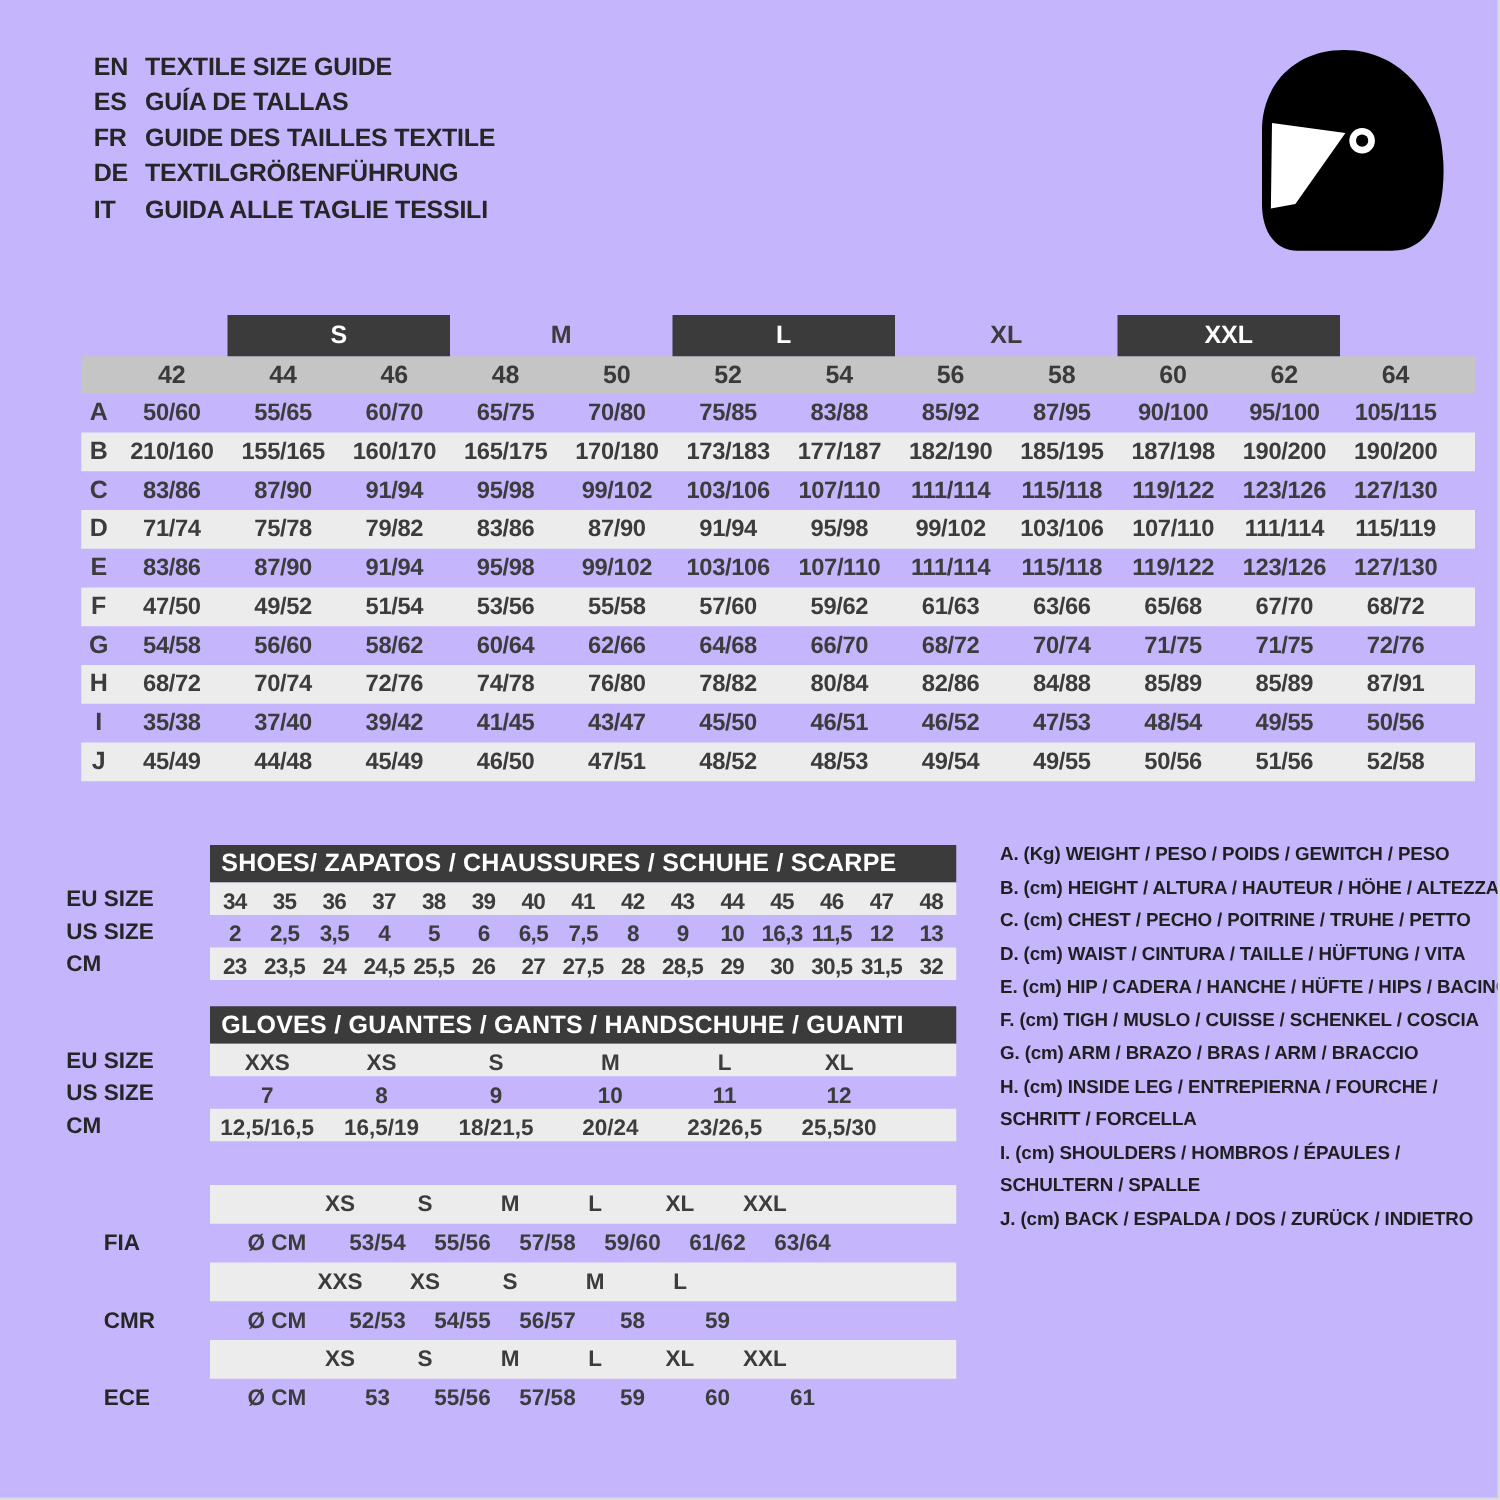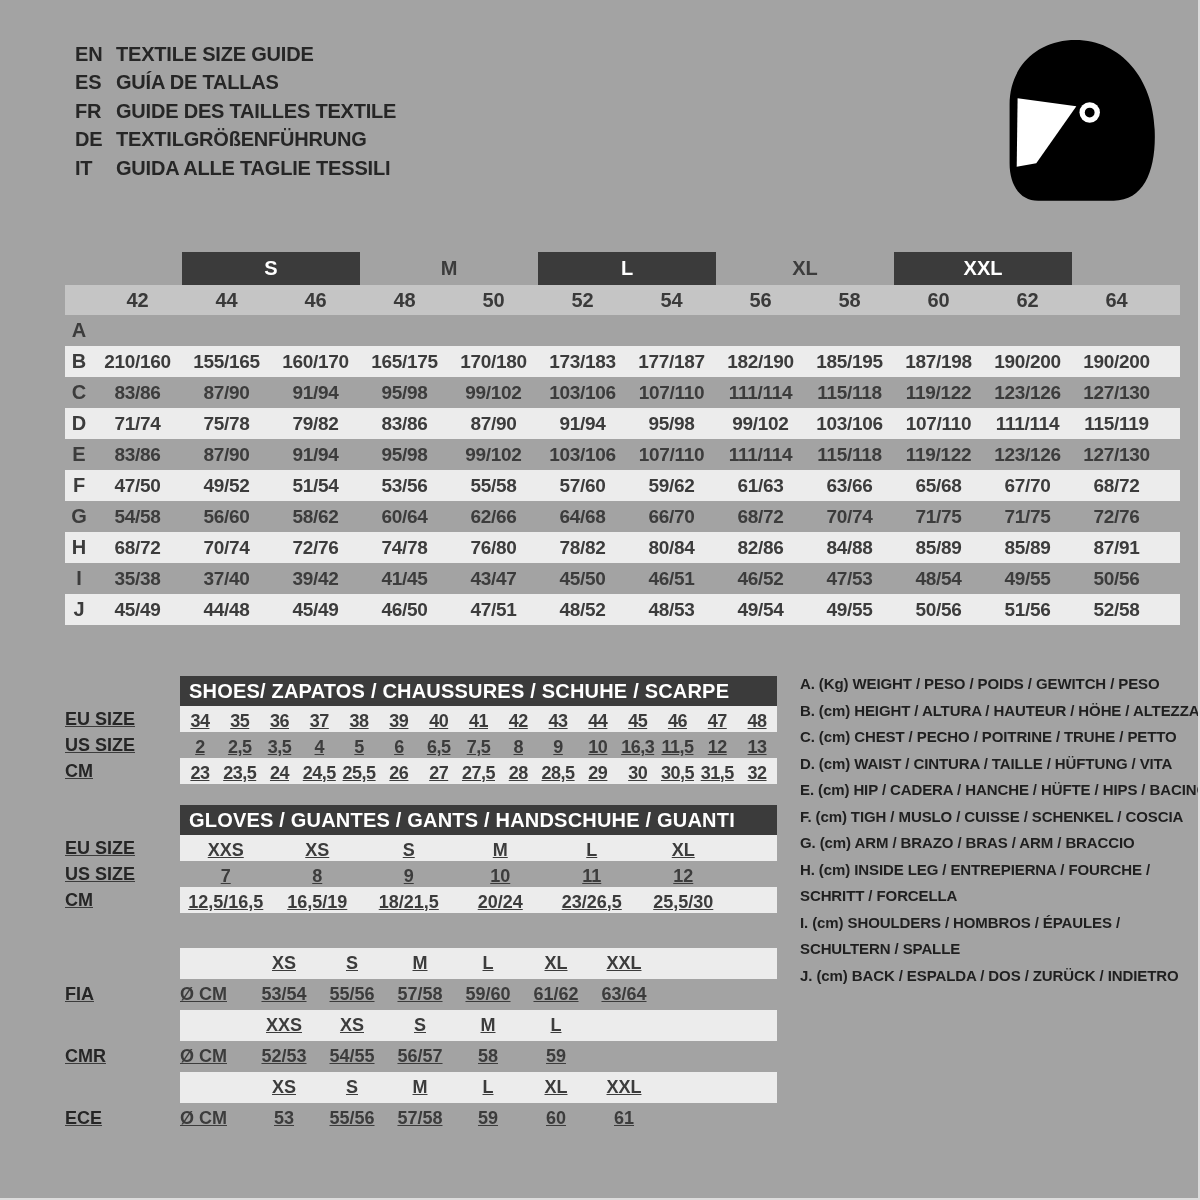--- a/index.html
+++ b/index.html
@@ -1,17 +1,17 @@
 <!DOCTYPE html>
 <html style="--dark-bar: #3b3b3b; --band: #c5c5c5; --stripe: #ececec;"><head>
 <meta charset="utf-8">
 <style>
   html,body{margin:0;padding:0;background:#fff;}
   .page{
-    position:relative;width:1200px;height:1200px;background:#a3a3a3;
+    position:relative;width:1200px;height:1200px;background:#c4b5fd;
     font-family:"Liberation Sans",sans-serif;font-weight:bold;color:#3c3c3c;
     overflow:hidden;box-sizing:border-box;
     border-right:2px solid #dcdcdc;border-bottom:2px solid #dcdcdc;
   }
   
   .lang-block{position:absolute;left:75px;top:40px;}
   .lang-row{display:flex;height:28.5px;align-items:center;font-size:20px;letter-spacing:-0.2px;color:#262626;}
   .lang-code{width:41px;}
   .lang-text{white-space:nowrap;}
   
@@ -22,38 +22,38 @@
   .mt-sizelabel{width:178px;display:flex;align-items:center;justify-content:center;font-size:20px;color:#3c3c3c;}
   .mt-sizelabel[data-boxed="true"]{background:var(--dark-bar,#3b3b3b);color:#fff;}
   .mt-numbers{display:flex;height:30px;background:var(--band,#c5c5c5);padding-left:28px;align-items:center;}
   .mt-num{width:89px;text-align:center;font-size:20px;color:#3a3a3a;}
   .mt-row{display:flex;height:31px;align-items:center;}
   .mt-rows .mt-row:nth-child(even){background:var(--stripe,#ececec);}
   .mt-letter{width:28px;text-align:center;font-size:20px;}
   .mt-cells{display:flex;}
   .mt-cell{width:89px;text-align:center;font-size:19px;letter-spacing:-0.3px;}
   
-  .lower{position:absolute;left:65px;text-decoration:underline;}
+  .lower{position:absolute;left:53px;}
   .shoes{top:676px;}
   .gloves{top:805px;}
   .helmet-sec{top:948px;}
   .ls-bar{margin-left:115px;width:597px;height:30px;background:var(--dark-bar,#3b3b3b);color:#fff;
     display:flex;align-items:center;padding-left:9px;font-size:20px;box-sizing:border-box;
     letter-spacing:0.2px;white-space:nowrap;}
   .ls-row{display:flex;height:26px;}
   .ls-label{width:115px;display:flex;align-items:center;font-size:18px;color:#262626;}
   .ls-cells{width:597px;display:flex;align-items:flex-end;}
   .ls-rows .ls-row:nth-child(odd) .ls-cells{background:var(--stripe,#ececec);}
   .shoes .ls-cell{flex:1;text-align:center;font-size:18px;letter-spacing:-0.5px;}
   .gloves .ls-cell{width:91.5px;text-align:center;font-size:18px;}
   
   .hel-sizes{margin-left:115px;width:597px;height:31px;background:var(--stripe,#ececec);display:flex;align-items:center;}
   .hel-spacer{width:70px;}
   .hel-vals{display:flex;height:31px;align-items:center;}
-  .hel-label{width:115px;font-size:18px;color:#262626;}
+  .hel-label{width:115px;font-size:18px;color:#262626;margin-left:30px;}
   .hel-unit{width:70px;font-size:18px;}
   .hel-cell{width:68px;text-align:center;font-size:18px;}
   
   .legend{position:absolute;left:800px;top:671px;}
   .legend-line{font-size:15px;line-height:26.5px;white-space:nowrap;color:#1f1f1f;letter-spacing:-0.1px;}
 </style>
 </head>
 <body>
 
 <div class="page">
@@ -112,20 +112,35 @@
         <div class="mt-num">56</div>
         <div class="mt-num">58</div>
         <div class="mt-num">60</div>
         <div class="mt-num">62</div>
         <div class="mt-num">64</div>
       </div>
     <div class="mt-rows">
 
     <div class="mt-row">
         <span class="mt-letter">A</span>
+        <span class="mt-cells">
+
+        <span class="mt-cell">50/60</span>
+            <span class="mt-cell">55/65</span>
+            <span class="mt-cell">60/70</span>
+            <span class="mt-cell">65/75</span>
+            <span class="mt-cell">70/80</span>
+            <span class="mt-cell">75/85</span>
+            <span class="mt-cell">83/88</span>
+            <span class="mt-cell">85/92</span>
+            <span class="mt-cell">87/95</span>
+            <span class="mt-cell">90/100</span>
+            <span class="mt-cell">95/100</span>
+            <span class="mt-cell">105/115</span>
+          </span>
       </div>
         <div class="mt-row">
         <span class="mt-letter">B</span>
         <span class="mt-cells">
 
         <span class="mt-cell">210/160</span>
             <span class="mt-cell">155/165</span>
             <span class="mt-cell">160/170</span>
             <span class="mt-cell">165/175</span>
             <span class="mt-cell">170/180</span>

